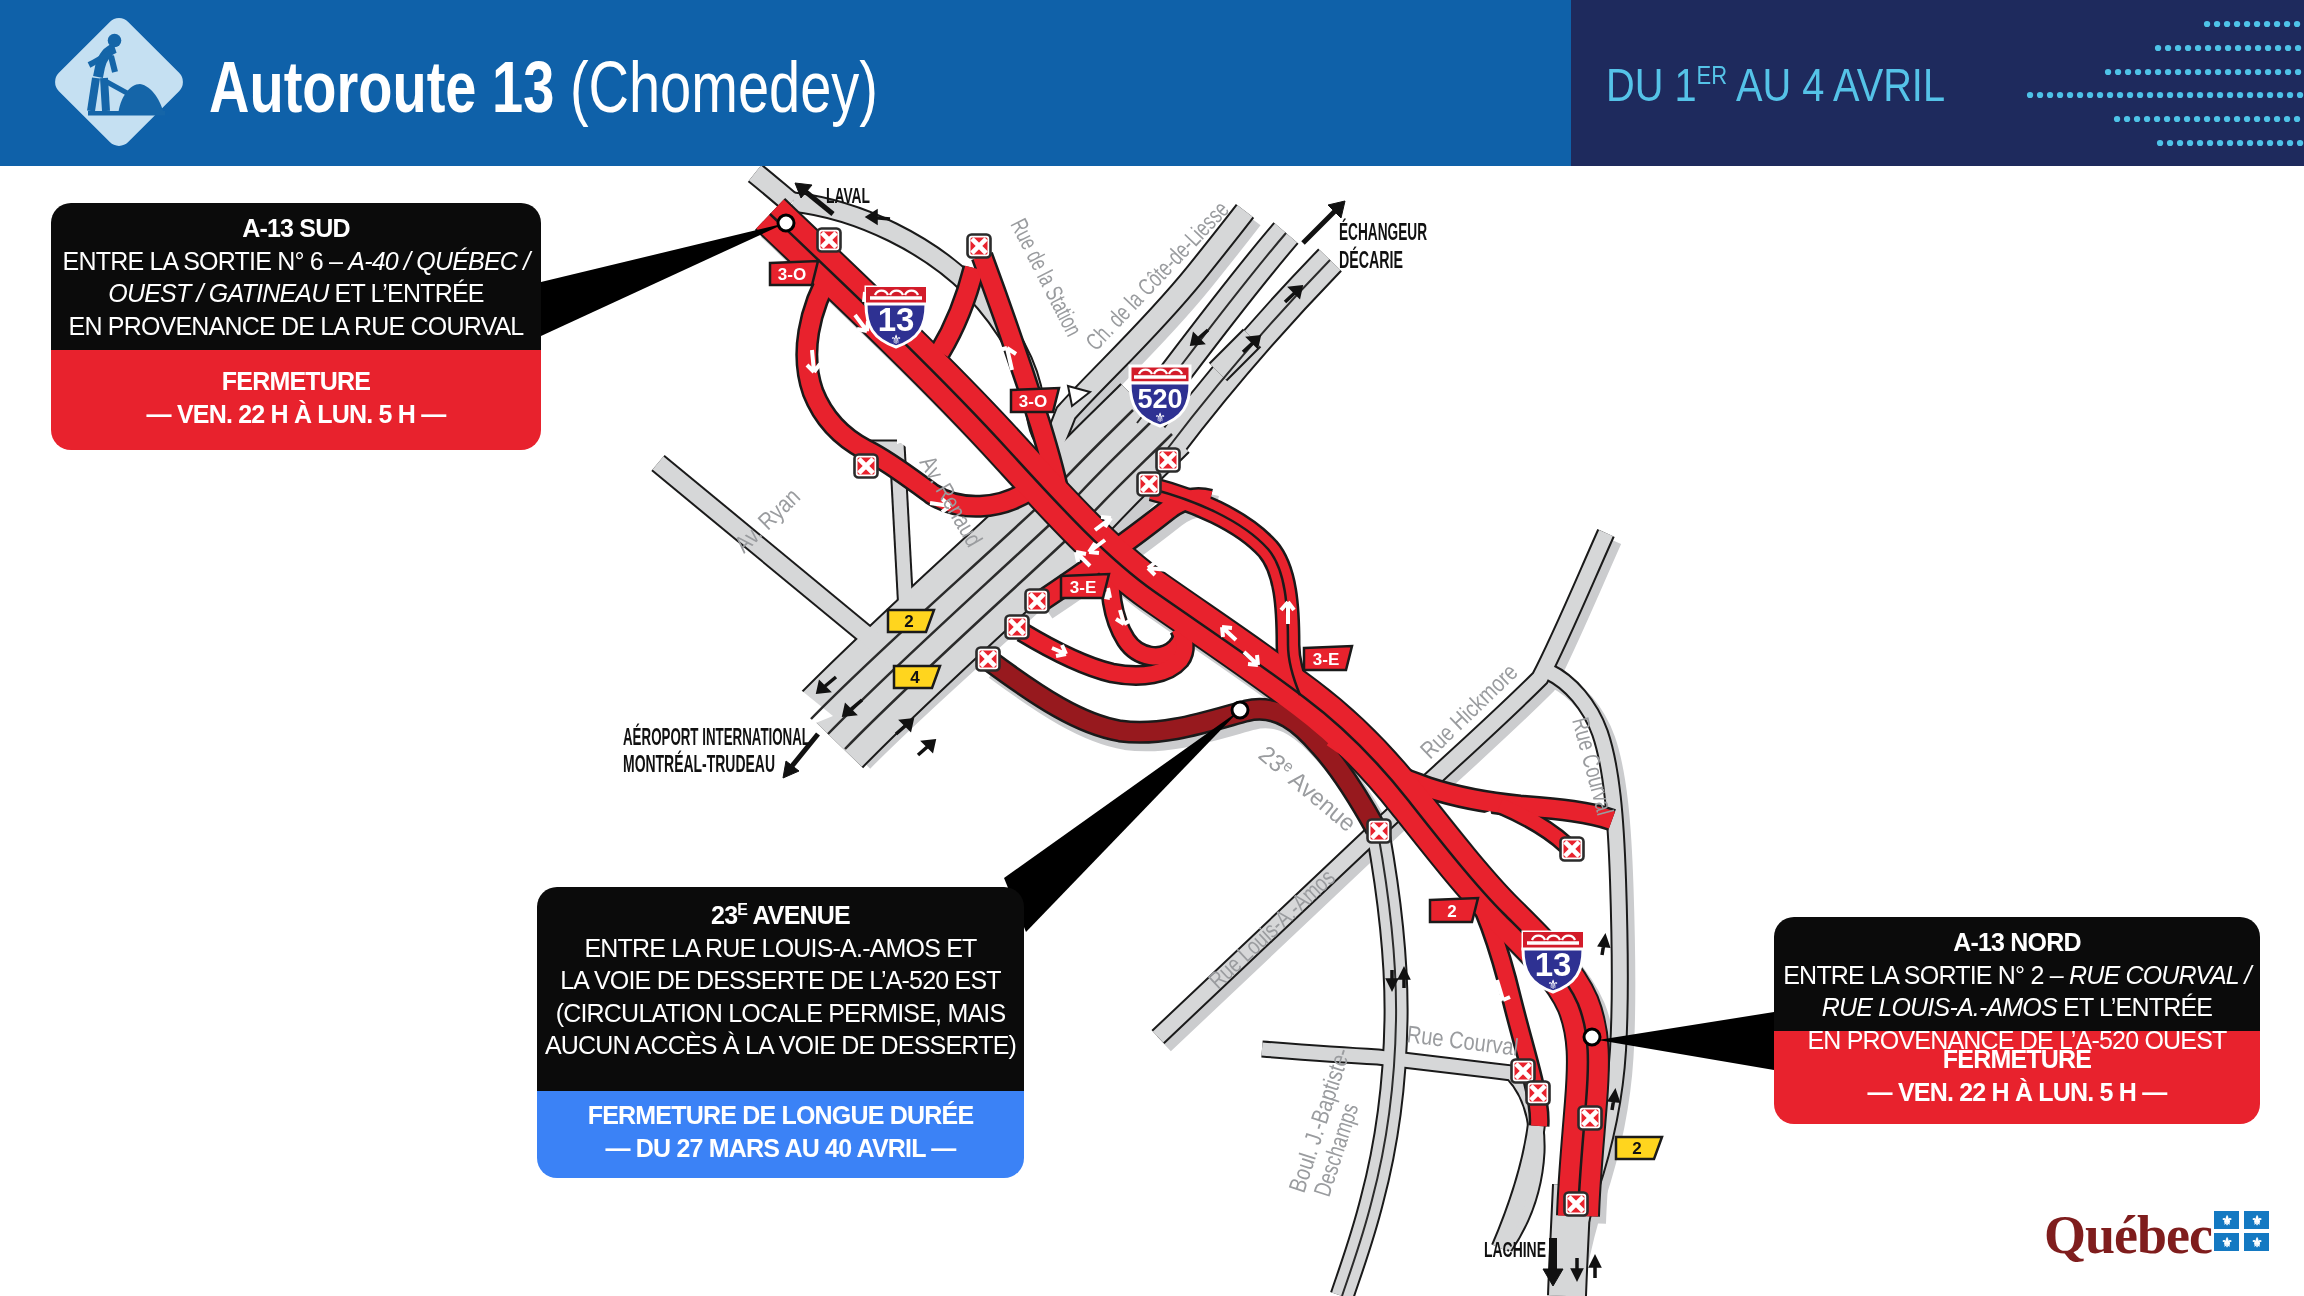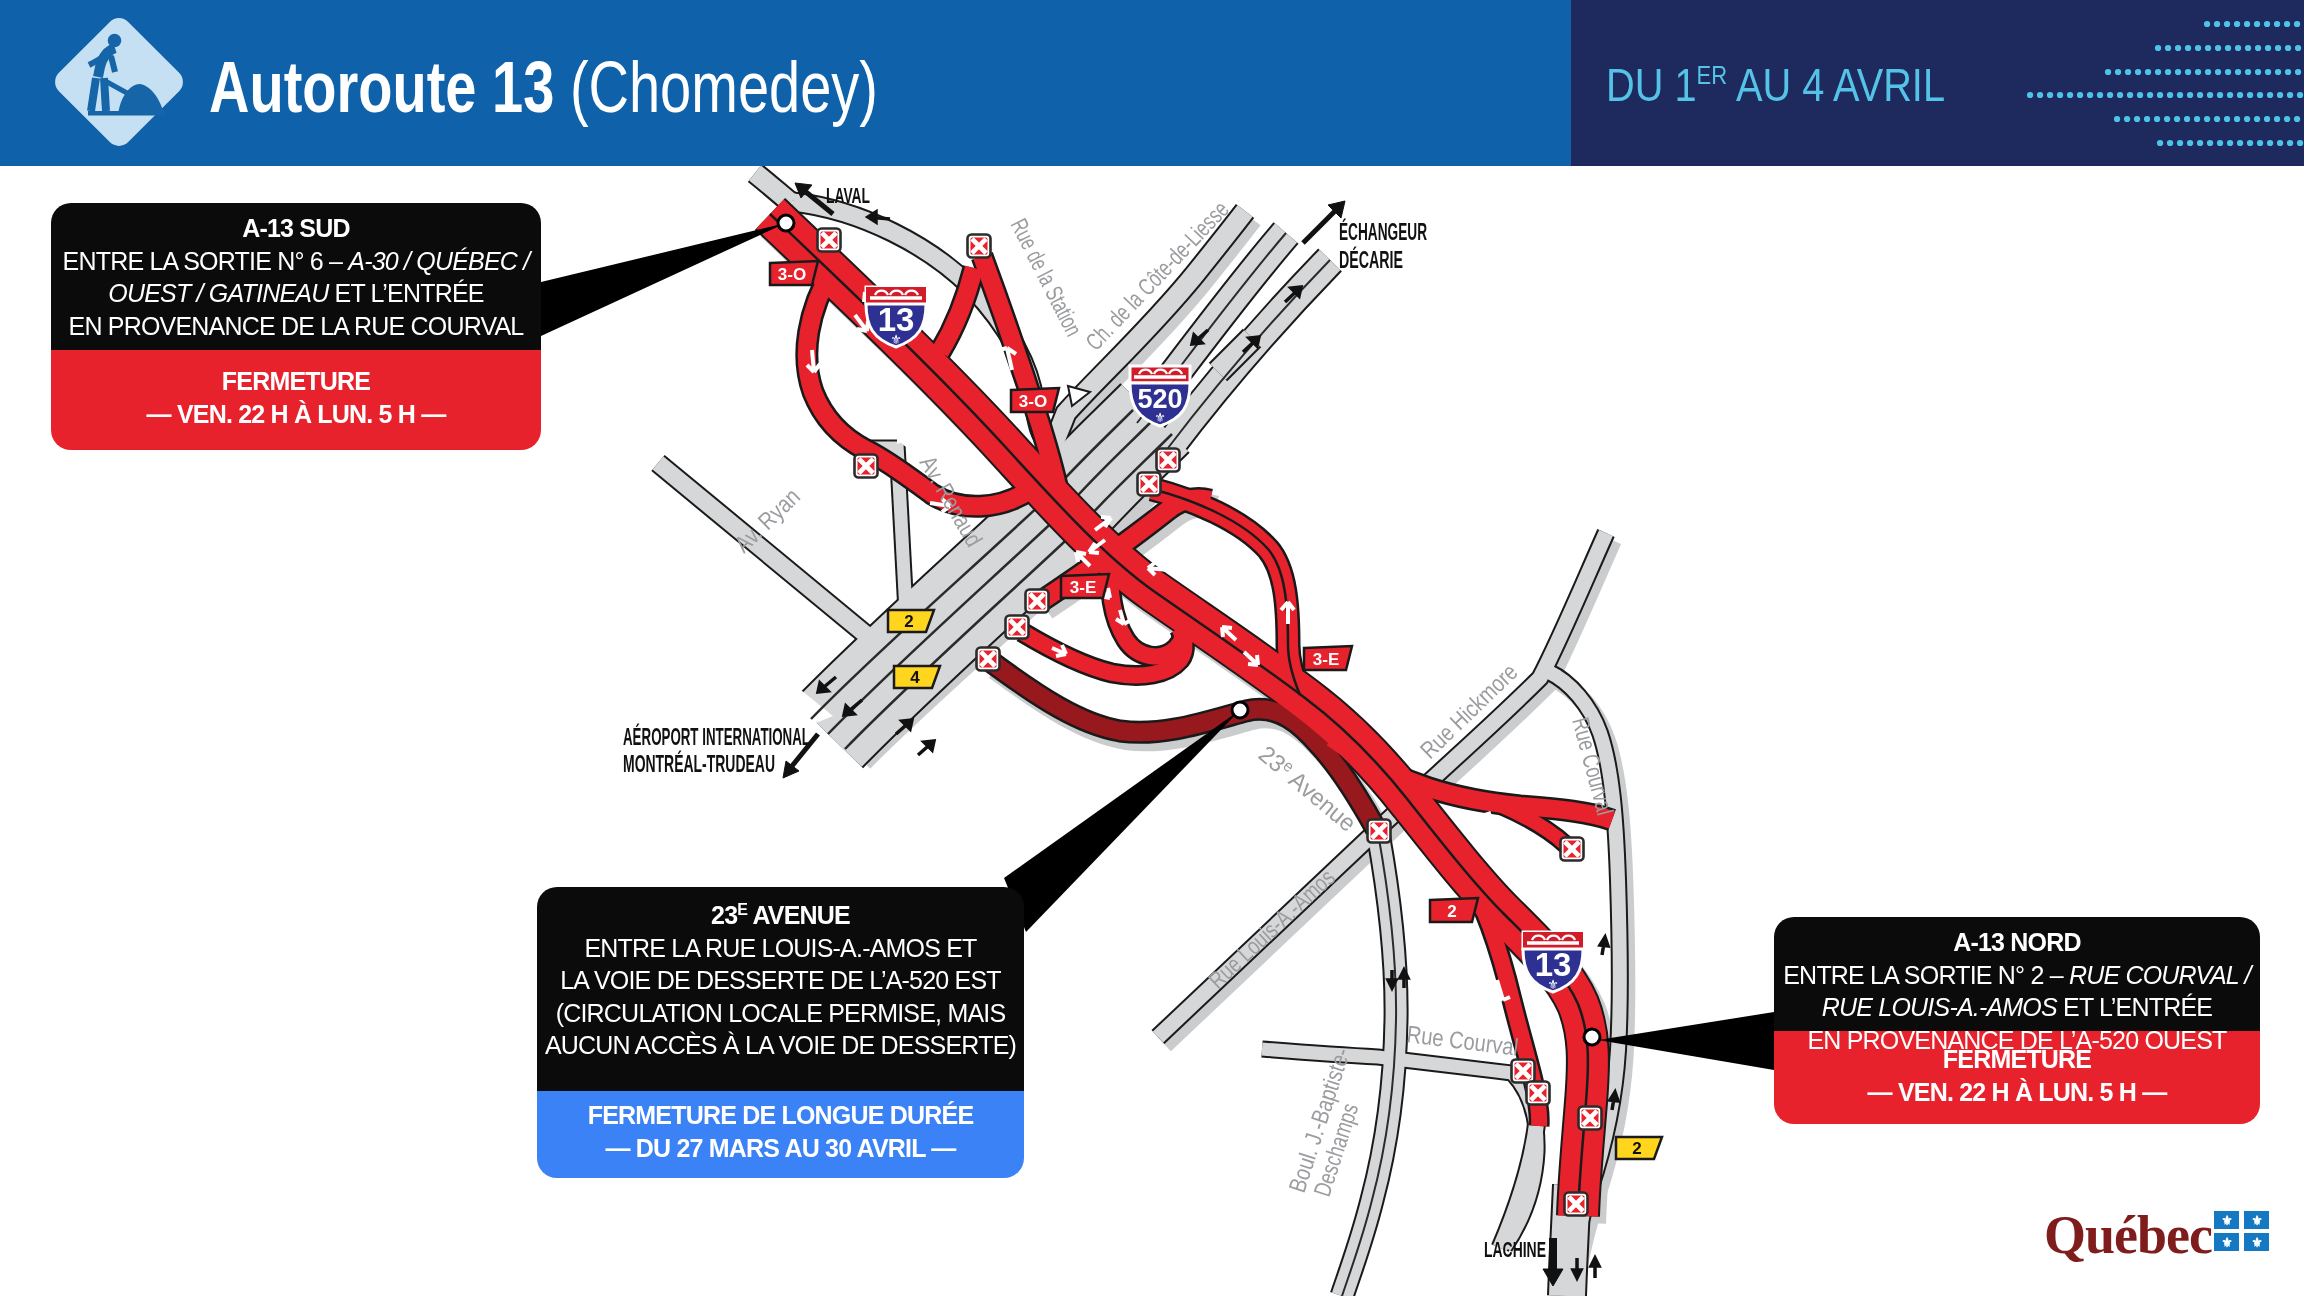--- a/index.html
+++ b/index.html
@@ -311,31 +311,31 @@
  <line x1="2207" y1="24" x2="2304" y2="24"></line>
  <line x1="2158" y1="48" x2="2304" y2="48"></line>
  <line x1="2108" y1="72" x2="2304" y2="72"></line>
  <line x1="2030" y1="95" x2="2304" y2="95"></line>
  <line x1="2117" y1="119" x2="2304" y2="119"></line>
  <line x1="2160" y1="143" x2="2304" y2="143"></line>
 </g>
 </svg>
 
 <div id="box1" class="cbox">
- <div class="blk t"><div class="h">A-13 SUD</div>ENTRE LA SORTIE N° 6 – <i>A-30 / QUÉBEC /</i><br><i>OUEST / GATINEAU</i> ET L’ENTRÉE<br>EN PROVENANCE DE LA RUE COURVAL</div>
+ <div class="blk t"><div class="h">A-13 SUD</div>ENTRE LA SORTIE N° 6 – <i>A-40 / QUÉBEC /</i><br><i>OUEST / GATINEAU</i> ET L’ENTRÉE<br>EN PROVENANCE DE LA RUE COURVAL</div>
  <div class="red t">
         <div class="h">FERMETURE</div>
         <div class="h">— VEN. 22 H À LUN. 5 H —</div>
       </div>
 </div>
 <div id="box2" class="cbox">
  <div class="blk t"><div class="h">23<sup class="e">E</sup> AVENUE</div>ENTRE LA RUE LOUIS-A.-AMOS ET<br>LA VOIE DE DESSERTE DE L’A-520 EST<br>(CIRCULATION LOCALE PERMISE, MAIS<br>AUCUN ACCÈS À LA VOIE DE DESSERTE)</div>
  <div class="red t">
         <div class="h">FERMETURE DE LONGUE DURÉE</div>
-        <div class="h">— DU 27 MARS AU 30 AVRIL —</div>
+        <div class="h">— DU 27 MARS AU 40 AVRIL —</div>
       </div>
 </div>
 <div id="box3" class="cbox">
  <div class="blk t"><div class="h">A-13 NORD</div>ENTRE LA SORTIE N° 2 – <i>RUE COURVAL /</i><br><i>RUE LOUIS-A.-AMOS</i> ET L’ENTRÉE<br>EN PROVENANCE DE L’A-520 OUEST</div>
  <div class="red t">
         <div class="h">FERMETURE</div>
         <div class="h">— VEN. 22 H À LUN. 5 H —</div>
       </div>
 </div>
 

